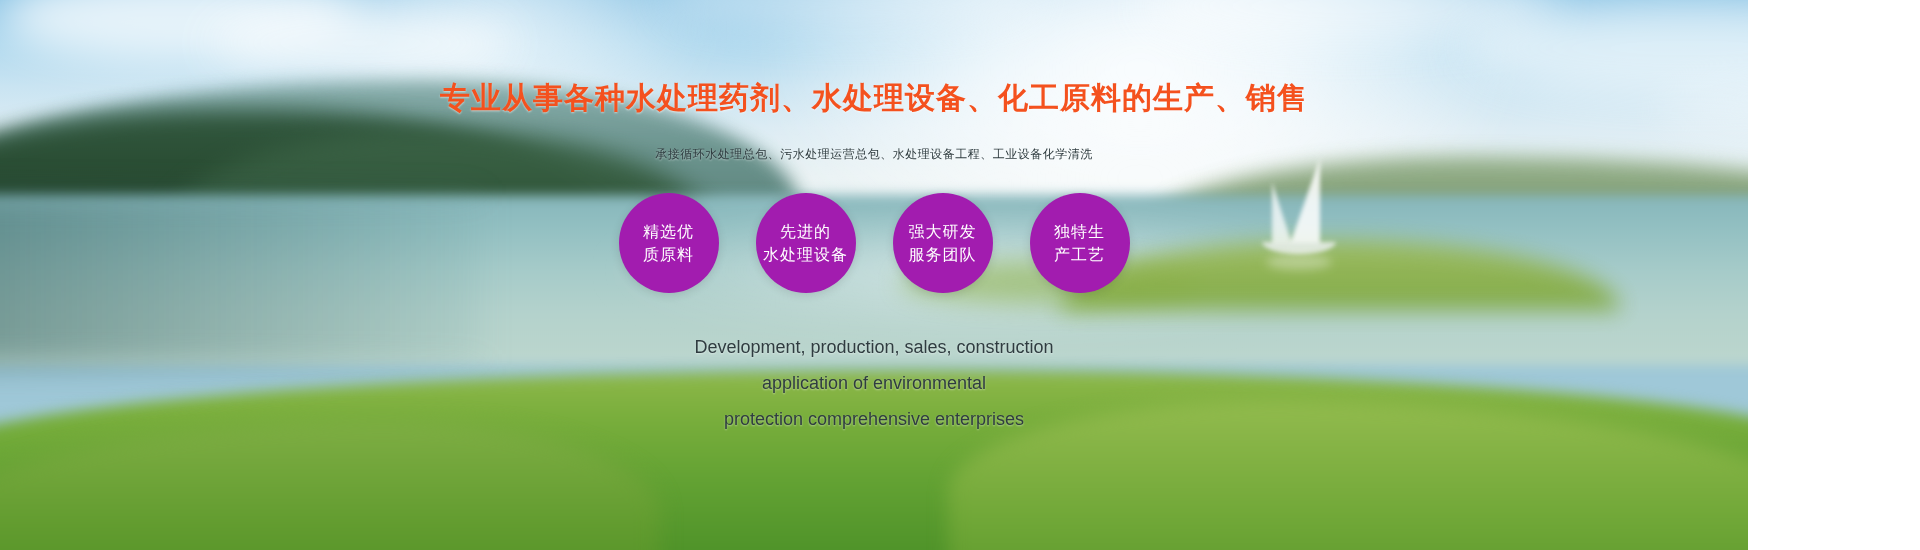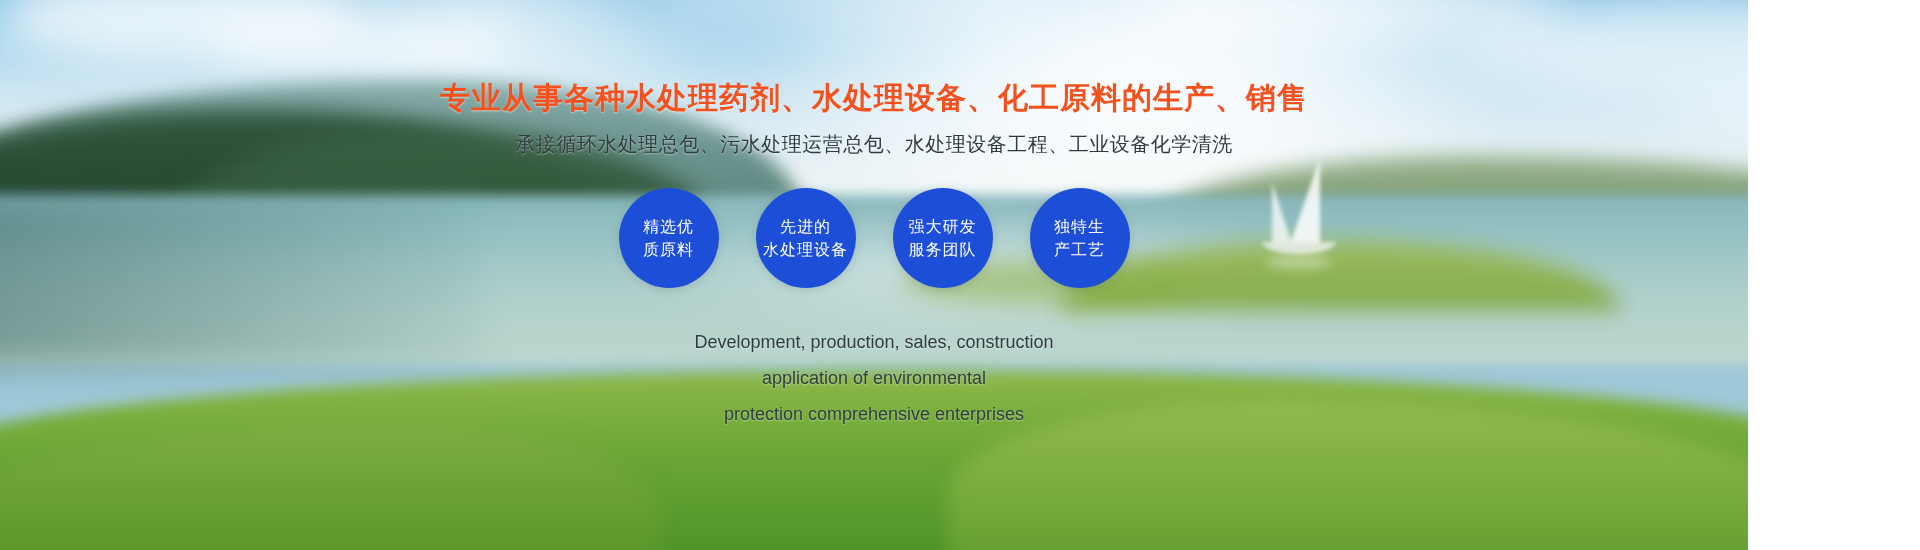--- a/index.html
+++ b/index.html
@@ -246,39 +246,39 @@
     margin-top: 78px;
     font-size: 30px;
     font-weight: bold;
     color: #F4511E;
     letter-spacing: 1px;
     white-space: nowrap;
     text-shadow: 0 1px 2px rgba(255,255,255,0.55);
   }
 
   .subtitle {
-    margin-top: 12px;
-    font-size: 20px;
+    margin-top: 27px;
+    font-size: 12px;
     color: #2e3b3f;
     letter-spacing: .5px;
     white-space: nowrap;
     text-shadow: 0 1px 2px rgba(255,255,255,0.5);
   }
 
   .circle-row {
     margin-top: 30px;
     display: flex;
     align-items: center;
     gap: 37px;
   }
   .circle {
     width: 100px;
     height: 100px;
     border-radius: 50%;
-    background: #1d4ed8;
+    background: #a21caf;
     color: #ffffff;
     display: flex;
     flex-direction: column;
     align-items: center;
     justify-content: center;
     font-size: 16px;
     line-height: 1.45;
     letter-spacing: 1px;
     box-shadow: 0 2px 10px rgba(0,0,0,0.12);
   }

